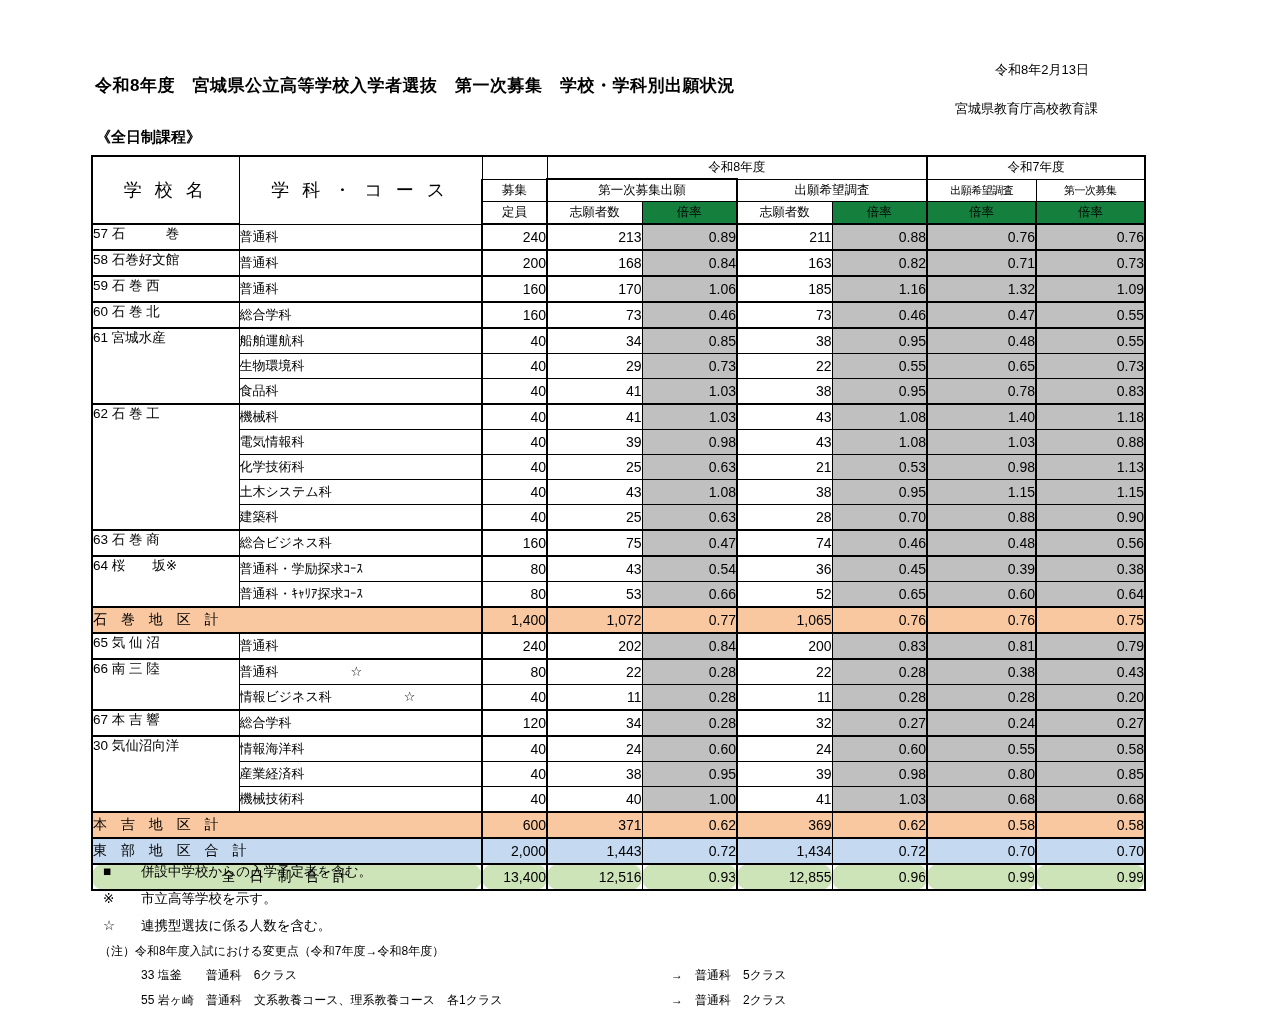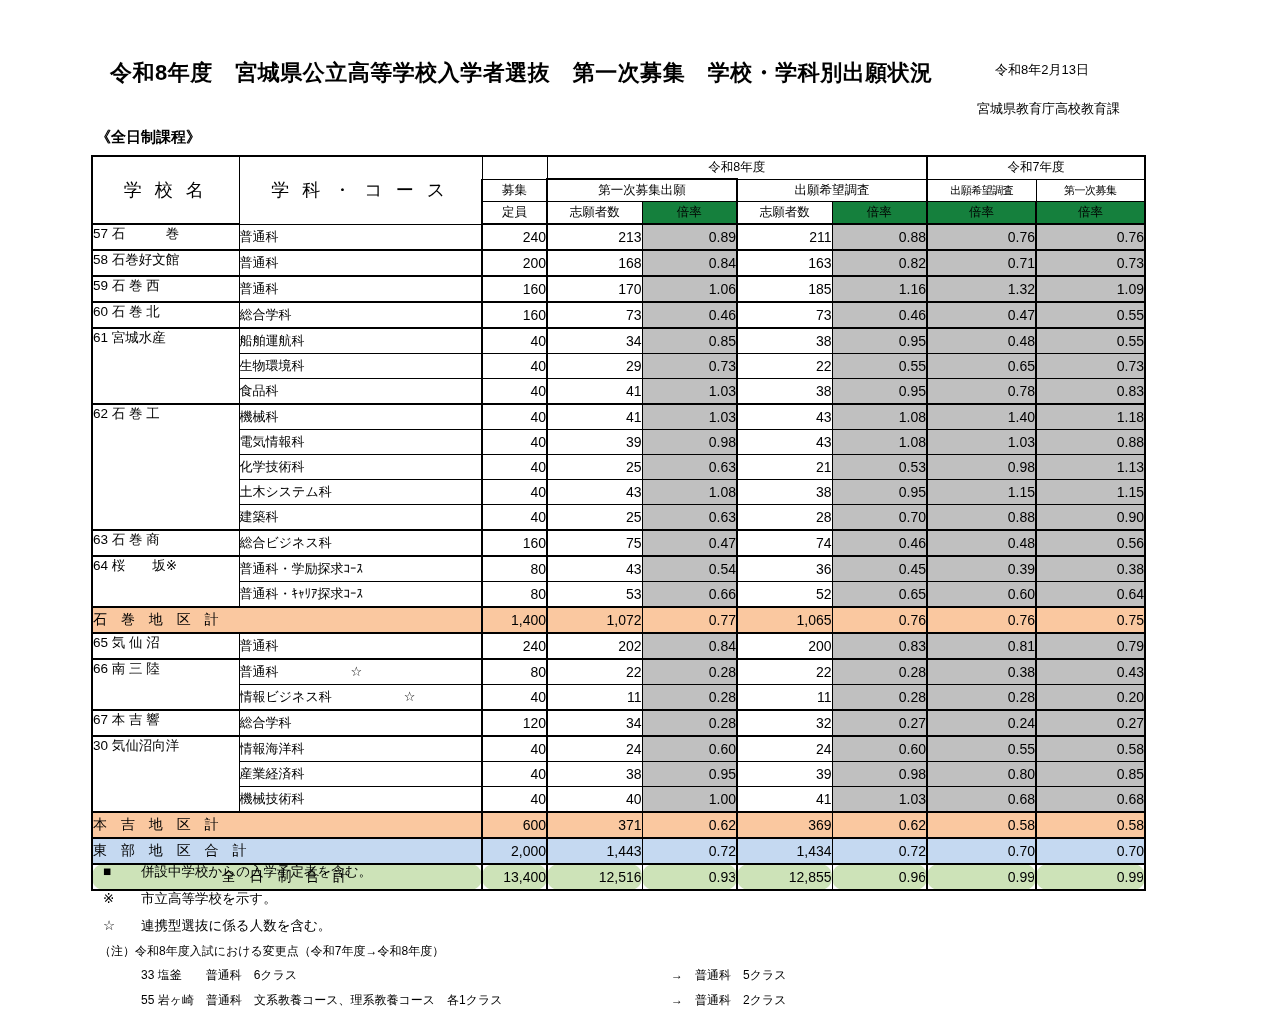--- a/index.html
+++ b/index.html
@@ -16,36 +16,35 @@
     overflow: hidden;
   }
 
   
   .doc-header {
     position: absolute;
     left: 0; top: 0; width: 1275px;
   }
   .title-main {
     position: absolute;
-    left: 95px; top: 58px;
-    font-size: 22px;
+    left: 95px; top: 74px;
+    font-size: 17px;
     font-weight: bold;
     letter-spacing: 0.5px;
     white-space: nowrap;
-    margin-left: 15px;
   }
   .title-date {
     position: absolute;
     left: 995px; top: 61px;
     font-size: 13px;
     white-space: nowrap;
   }
   .title-issuer {
     position: absolute;
-    left: 977px; top: 100px;
+    left: 955px; top: 100px;
     font-size: 13px;
     white-space: nowrap;
   }
   .subtitle-course {
     position: absolute;
     left: 96px; top: 128px;
     font-size: 15px;
     font-weight: bold;
     white-space: nowrap;
   }

